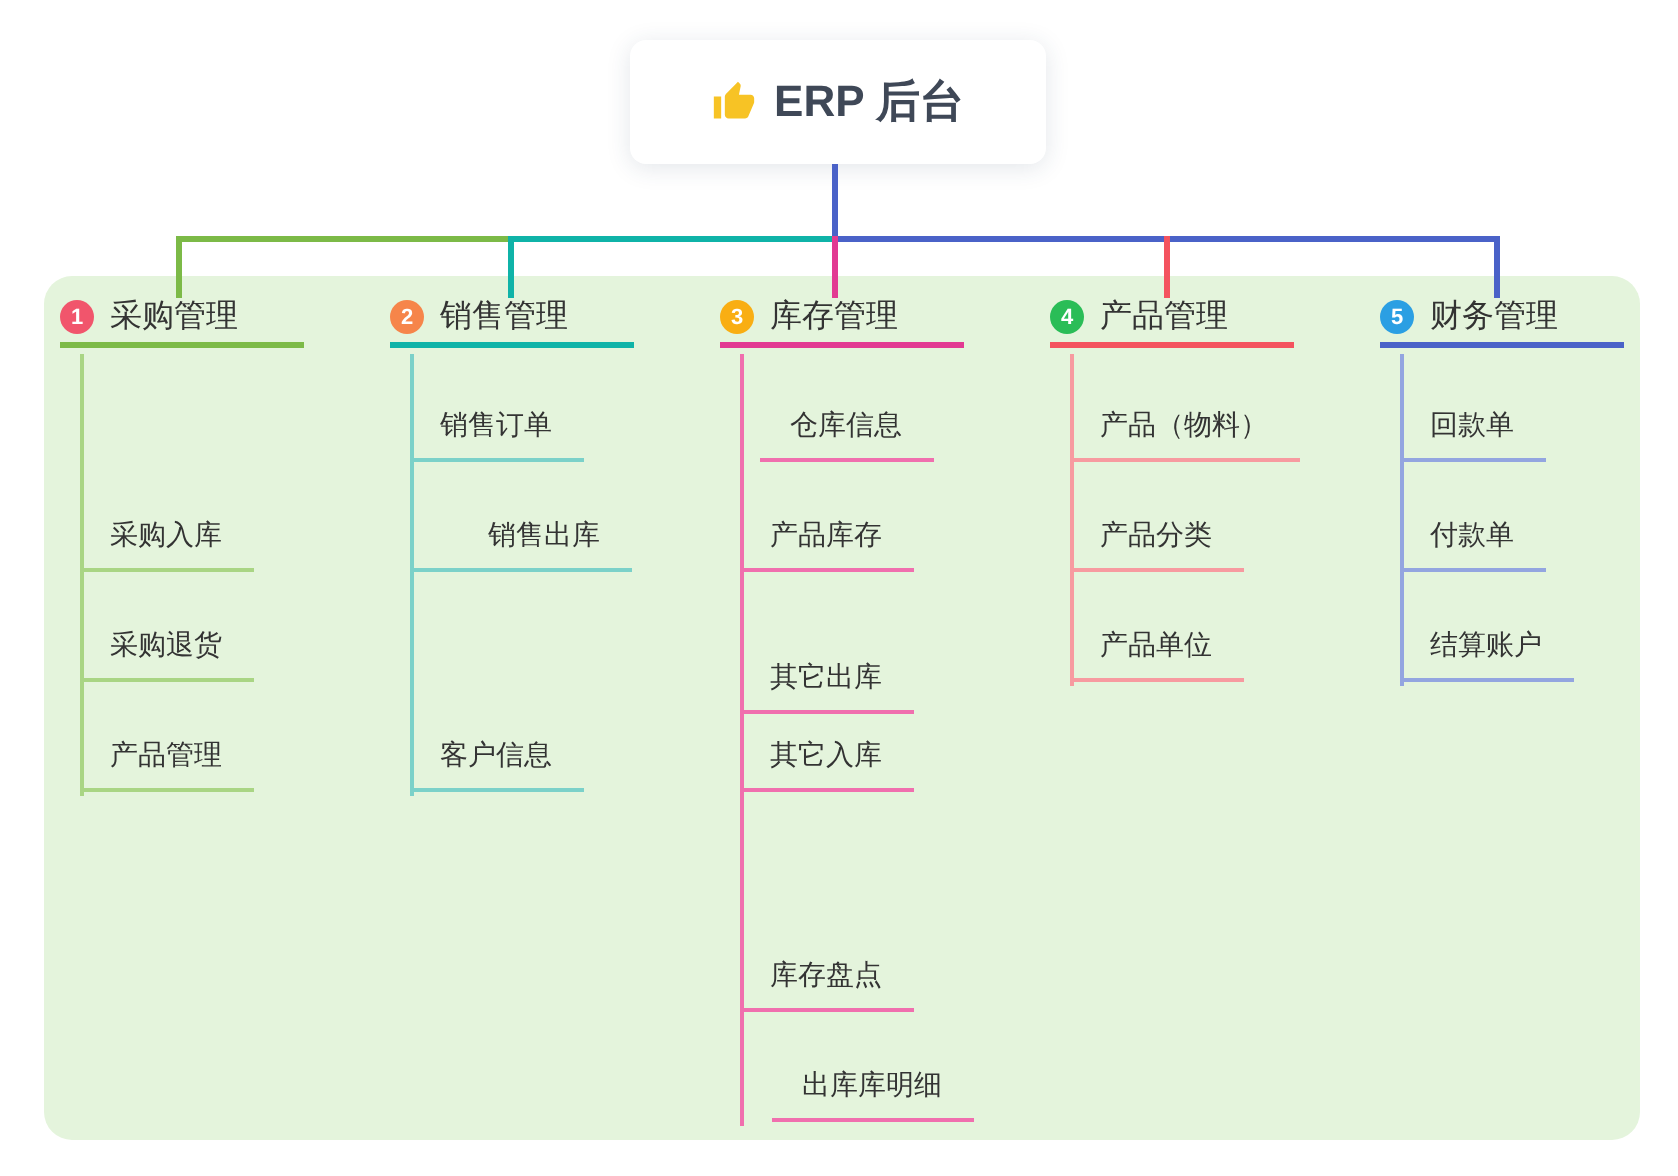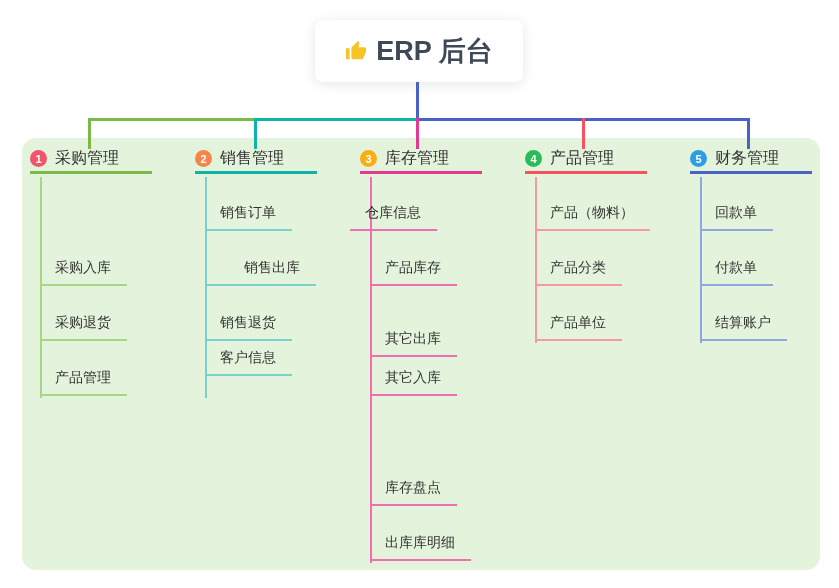--- a/index.html
+++ b/index.html
@@ -22,21 +22,21 @@
     position: absolute;
     left: 315px; top: 20px;
     width: 208px; height: 62px;
     background: #ffffff;
     border-radius: 8px;
     box-shadow: 0 2px 12px rgba(40,60,90,0.13);
     display: flex;
     align-items: center;
     justify-content: center;
     gap: 9px;
-    font-size: 27px;
+    font-size: 22px;
     font-weight: 600;
   }
   .line { position: absolute; }
   .branch-heading {
     position: absolute;
     top: 146px;
     width: 122px;
     height: 28px;
     display: flex;
     align-items: center;
@@ -115,48 +115,45 @@
     <span class="badge" style="background-color: rgb(246, 133, 74);">2</span>
     <span>销售管理</span>
   </div>
   <div class="line vline" style="left: 205px; top: 177px; height: 221px; background-color: rgb(123, 209, 201);"></div>
   <div class="child-item" style="left: 205px; top: 203px; border-bottom-color: rgb(123, 209, 201);">
     <span>销售订单</span>
   </div>
   <div class="child-item" style="left: 205px; top: 258px; border-bottom-color: rgb(123, 209, 201); padding-left: 39px;">
     <span>销售出库</span>
   </div>
-  <div class="child-item" style="left: 205px; top: 313px; border-bottom-color: rgb(123, 209, 201);">
-    <span>销售退货</span>
-  </div>
-  <div class="child-item" style="left: 205px; top: 348px; border-bottom-color: rgb(123, 209, 201); text-align: center;">
+  <div class="child-item" style="left: 205px; top: 368px; border-bottom-color: rgb(123, 209, 201); text-align: center;">
     <span>客户信息</span>
   </div>
 
   <div class="branch-heading" style="left: 360px; border-bottom-color: rgb(226, 58, 146);">
     <span class="badge" style="background-color: rgb(249, 174, 19);">3</span>
     <span>库存管理</span>
   </div>
   <div class="line vline" style="left: 370px; top: 177px; height: 386px; background-color: rgb(240, 111, 174);"></div>
-  <div class="child-item" style="left: 350px; top: 203px; border-bottom-color: rgb(240, 111, 174);">
+  <div class="child-item" style="left: 380px; top: 203px; border-bottom-color: rgb(240, 111, 174);">
     <span>仓库信息</span>
   </div>
   <div class="child-item" style="left: 370px; top: 258px; border-bottom-color: rgb(240, 111, 174);">
     <span>产品库存</span>
   </div>
   <div class="child-item" style="left: 370px; top: 313px; border-bottom-color: rgb(240, 111, 174); margin-top: 16px;">
     <span>其它出库</span>
   </div>
   <div class="child-item" style="left: 370px; top: 368px; border-bottom-color: rgb(240, 111, 174);">
     <span>其它入库</span>
   </div>
   <div class="child-item" style="left: 370px; top: 478px; border-bottom-color: rgb(240, 111, 174);">
     <span>库存盘点</span>
   </div>
-  <div class="child-item" style="left: 370px; top: 533px; border-bottom-color: rgb(240, 111, 174);">
+  <div class="child-item" style="left: 386px; top: 533px; border-bottom-color: rgb(240, 111, 174);">
     <span>出库库明细</span>
   </div>
 
   <div class="branch-heading" style="left: 525px; border-bottom-color: rgb(244, 83, 95);">
     <span class="badge" style="background-color: rgb(42, 189, 87);">4</span>
     <span>产品管理</span>
   </div>
   <div class="line vline" style="left: 535px; top: 177px; height: 166px; background-color: rgb(247, 154, 160);"></div>
   <div class="child-item" style="left: 535px; top: 203px; border-bottom-color: rgb(247, 154, 160);">
     <span>产品（物料）</span>

